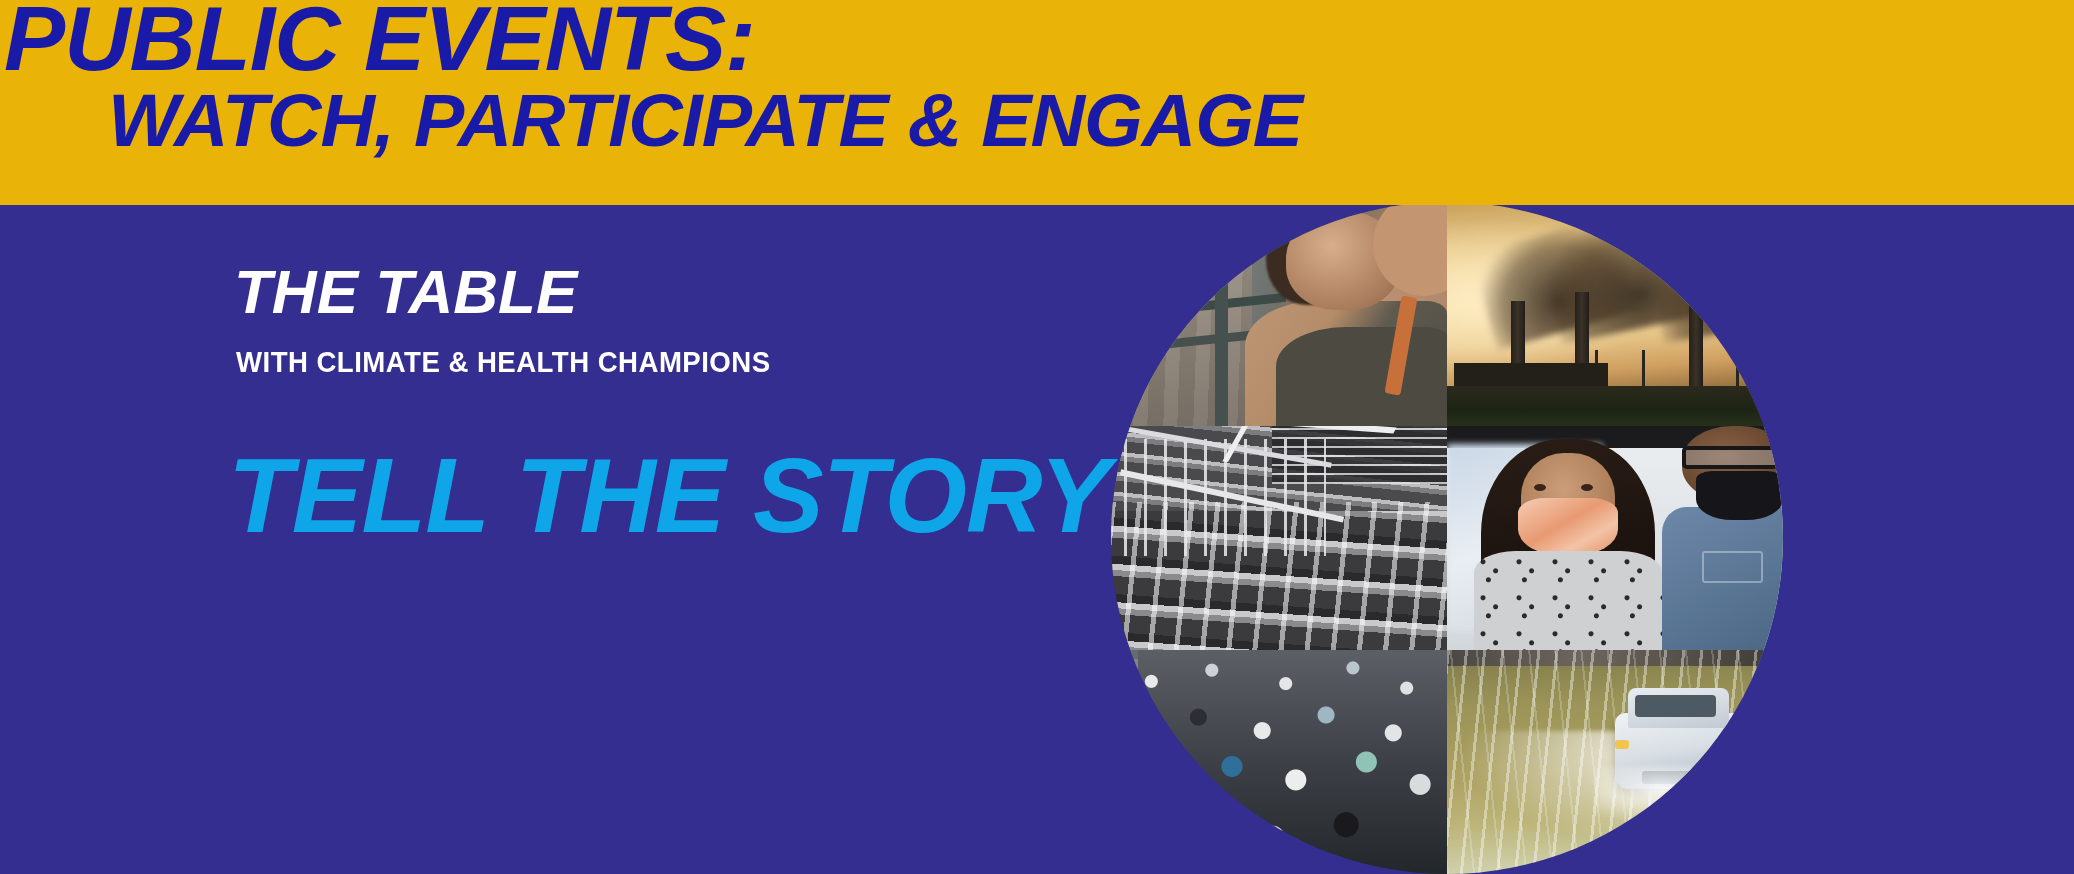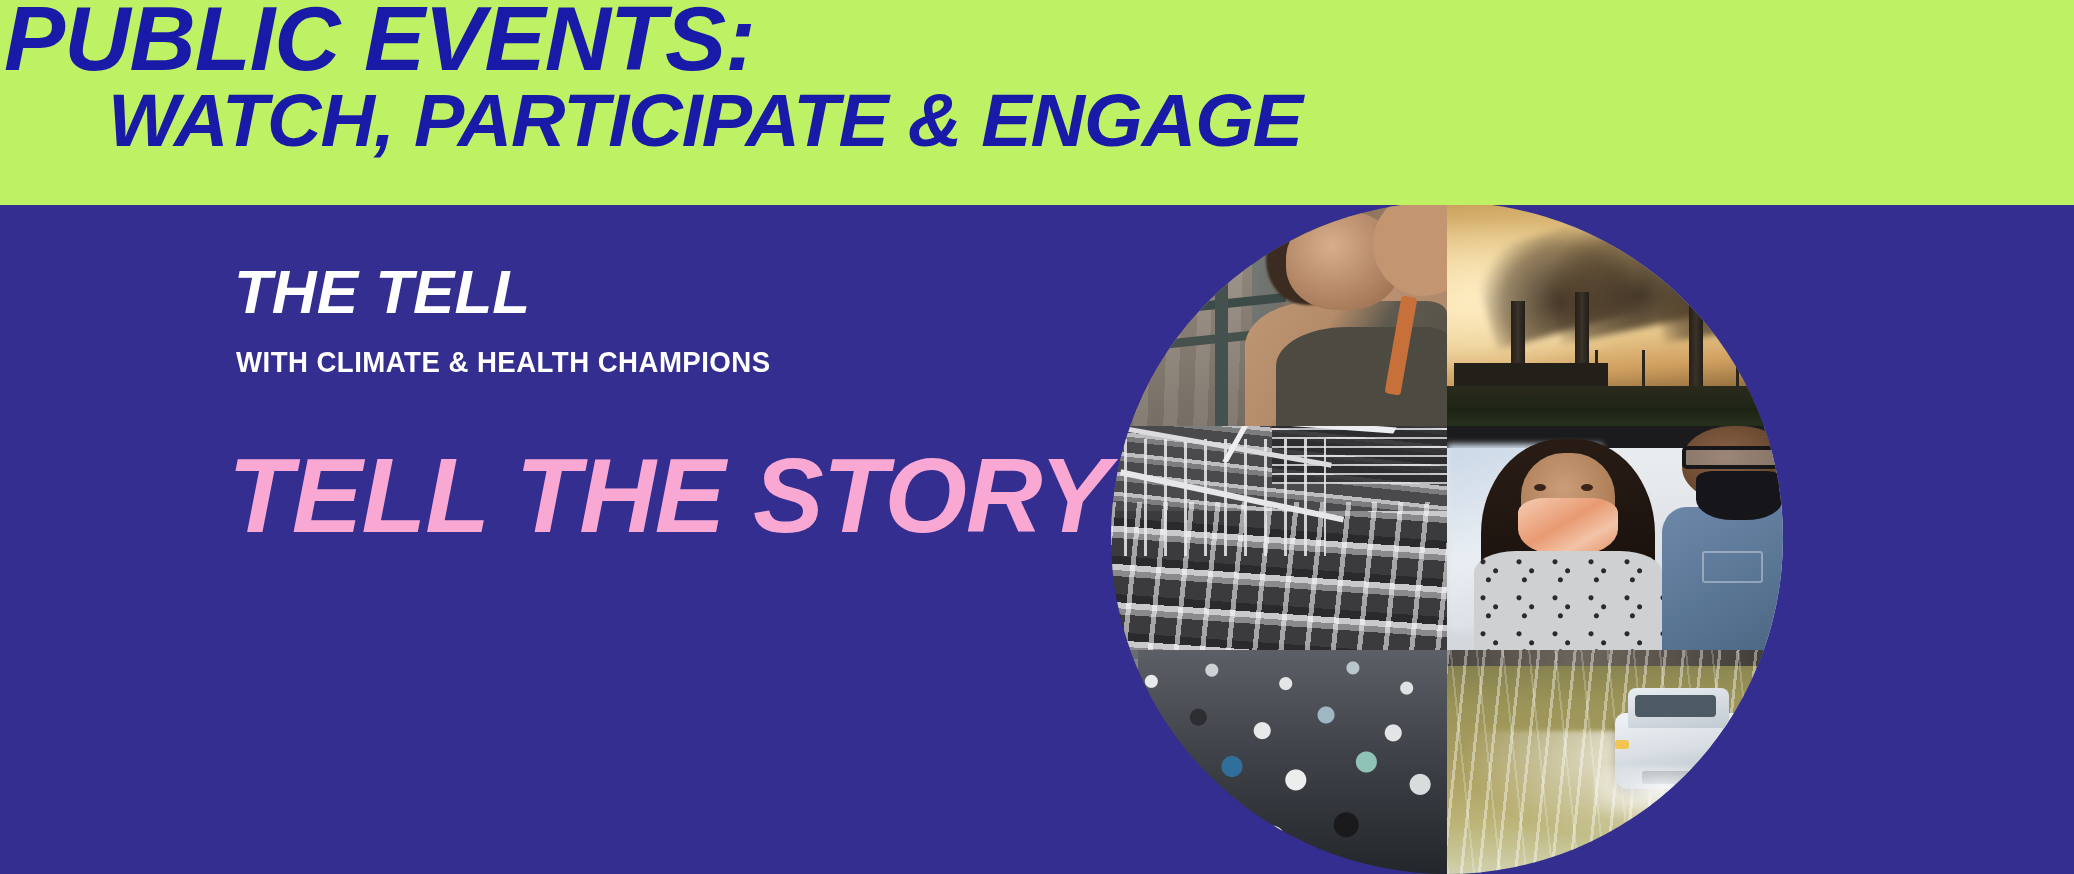--- a/index.html
+++ b/index.html
@@ -6,21 +6,21 @@
   html,body { background:#ffffff; }
   body {
     width:2074px; height:874px;
     font-family:"Liberation Sans", sans-serif;
     overflow:hidden; position:relative;
   }
 
   
   #header-band {
     position:absolute; left:0; top:0; width:2074px; height:205px;
-    background:#bef264; overflow:hidden;
+    background:#eab308; overflow:hidden;
   }
   .hdr-line {
     position:absolute;
     color:#1A1AA8;
     font-weight:bold; font-style:italic;
     font-family:"Liberation Sans", sans-serif;
     letter-spacing:-1px;
     white-space:nowrap;
     transform:scaleX(1.02);
     transform-origin:left center;
@@ -63,21 +63,21 @@
   #logo-tagline {
     margin-top:22px; margin-left:8px;
     color:#ffffff; font-weight:bold; font-style:normal;
     font-size:30px; letter-spacing:.5px; white-space:nowrap;
     transform:scaleX(.92); transform-origin:left center;
   }
 
   
   #headline {
     position:absolute; left:228px; top:230px;
-    color:#f9a8d4; font-weight:bold; font-style:italic;
+    color:#0ea5e9; font-weight:bold; font-style:italic;
     font-size:106px; letter-spacing:-1px; white-space:nowrap;
     transform:scaleX(1.0); transform-origin:left center;
   }
 
   
   #collage {
     position:absolute;
     left:1111px; top:-3px;
     width:672px; height:672px;
     border-radius:50%;
@@ -382,21 +382,21 @@
 <body>
 
 <div id="header-band">
   <div class="hdr-line" id="hdr-line-1">PUBLIC EVENTS:</div>
   <div class="hdr-line" id="hdr-line-2">WATCH, PARTICIPATE &amp; ENGAGE</div>
 </div>
 
 <div id="body-band">
 
   <div id="logo-block">
-    <div class="logo-word-row" id="logo-the-table">THE TELL</div>
+    <div class="logo-word-row" id="logo-the-table">THE TABLE</div>
     <div id="logo-tagline">WITH CLIMATE &amp; HEALTH CHAMPIONS</div>
   </div>
 
   <div id="headline">TELL THE STORY</div>
 
   <div id="collage">
 
     <div class="photo" id="photo-woman">
       <div class="wall-l"></div>
       <div class="rail"></div>

